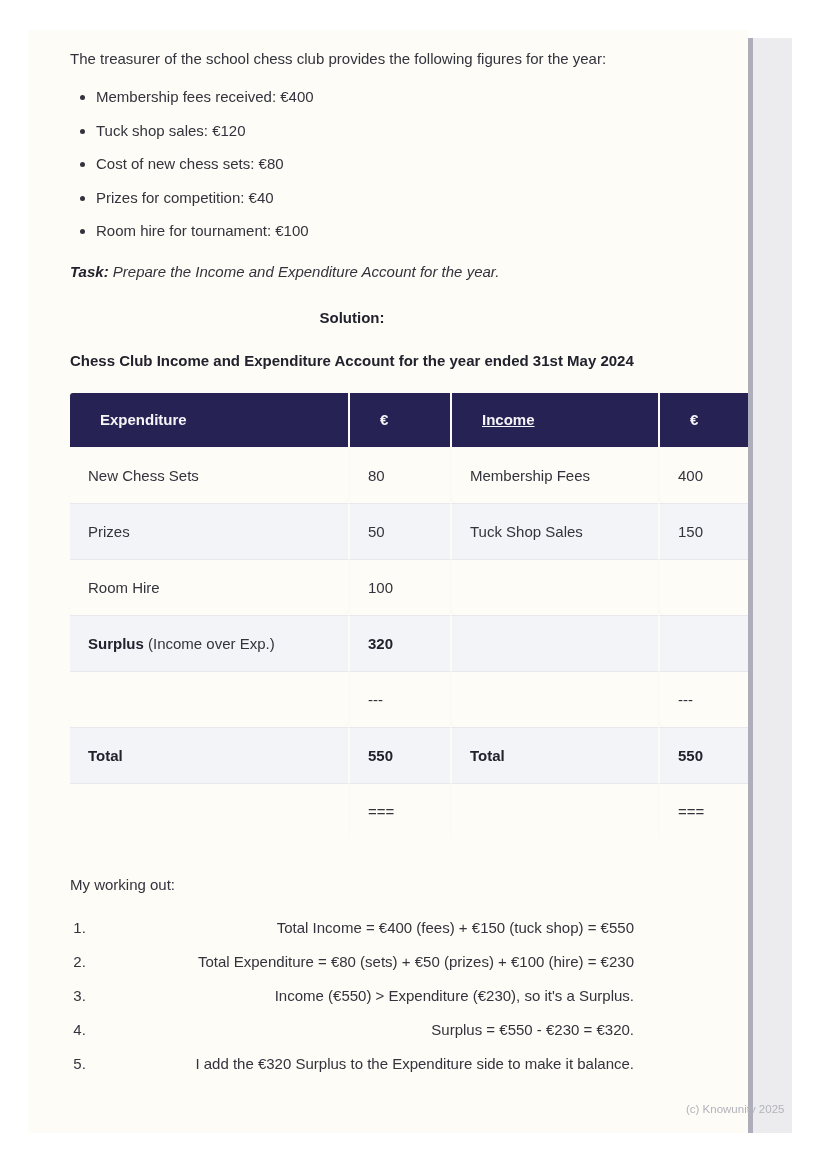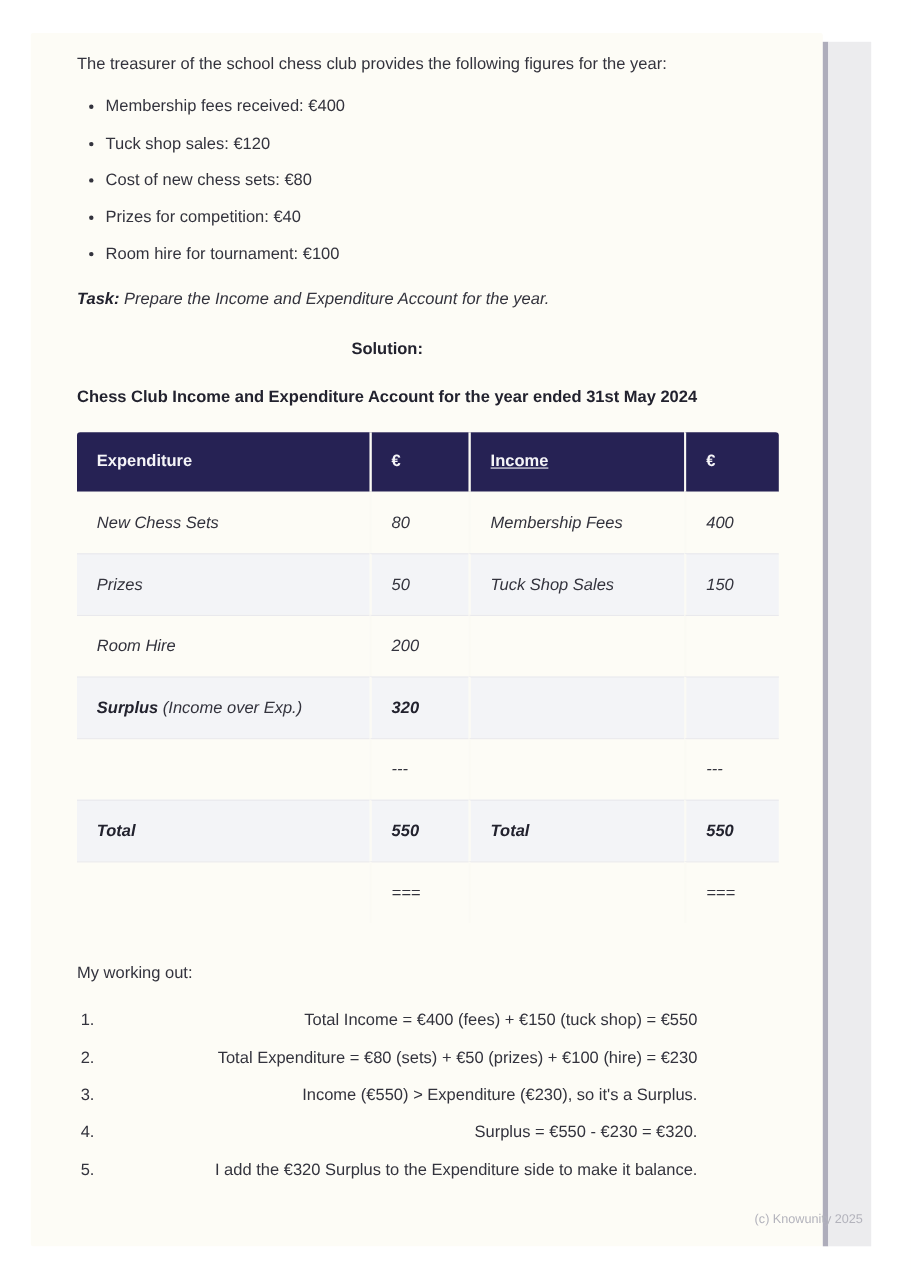--- a/index.html
+++ b/index.html
@@ -57,33 +57,32 @@
     margin-top:16px;
     border-collapse:separate;border-spacing:0;
     table-layout:fixed;width:564px;
     font-size:15px;
   }
   table.account th{
     background:var(--header-bg);
     color:var(--header-text);
     font-weight:600;
     text-align:left;
-    height:54px;padding:0 0 0 18px;
+    height:54px;padding:0 0 0 30px;
     line-height:normal;
   }
   table.account th:first-child{border-top-left-radius:3px;}
   table.account th:last-child{border-top-right-radius:3px;}
   table.account th:not(:first-child),
   table.account td:not(:first-child){border-left:2px solid var(--col-line);}
   table.account td{
     height:55px;padding:0 0 0 18px;
     border-top:1px solid var(--row-line);
     line-height:normal;
     color:var(--body-text);
-    font-style:italic;
   }
   table.account tbody tr:nth-child(even) td{background:var(--alt-row-bg);}
   table.account tr:first-child td{border-top:1px solid var(--col-line);}
   table.account .b{font-weight:bold;color:var(--strong-text);}
   .col-exp{width:248px;}
   .col-eamt{width:70px;}
   .col-inc{width:176px;text-decoration:underline;}
   .col-iamt{width:66px;}
   p.working-title{
     margin:29px 0 0 0;
@@ -150,21 +149,21 @@
             <td><span>400</span></td>
           </tr>
           <tr>
             <td><span>Prizes</span></td>
             <td><span>50</span></td>
             <td><span>Tuck Shop Sales</span></td>
             <td><span>150</span></td>
           </tr>
           <tr>
             <td><span>Room Hire</span></td>
-            <td><span>200</span></td>
+            <td><span>100</span></td>
             <td><span></span></td>
             <td><span></span></td>
           </tr>
           <tr>
             <td><span class="b">Surplus</span><span> (Income over Exp.)</span></td>
             <td><span class="b">320</span></td>
             <td><span></span></td>
             <td><span></span></td>
           </tr>
           <tr>

